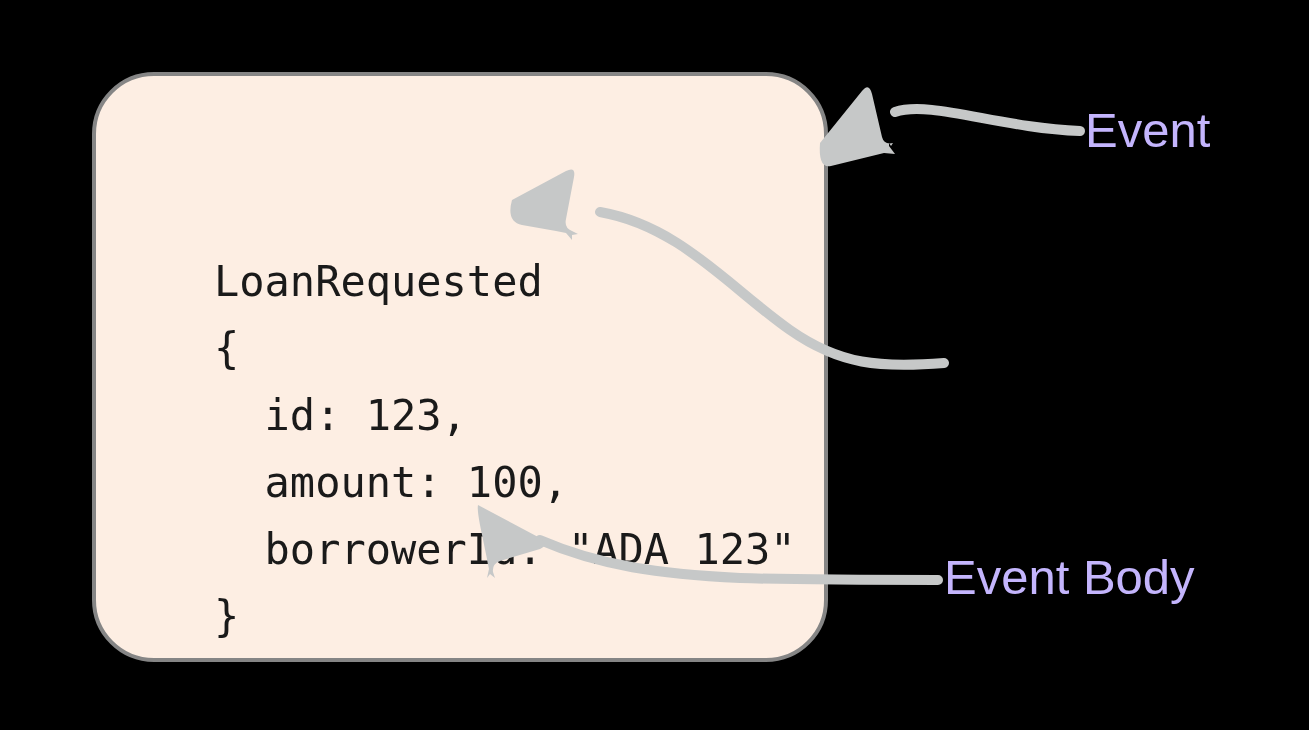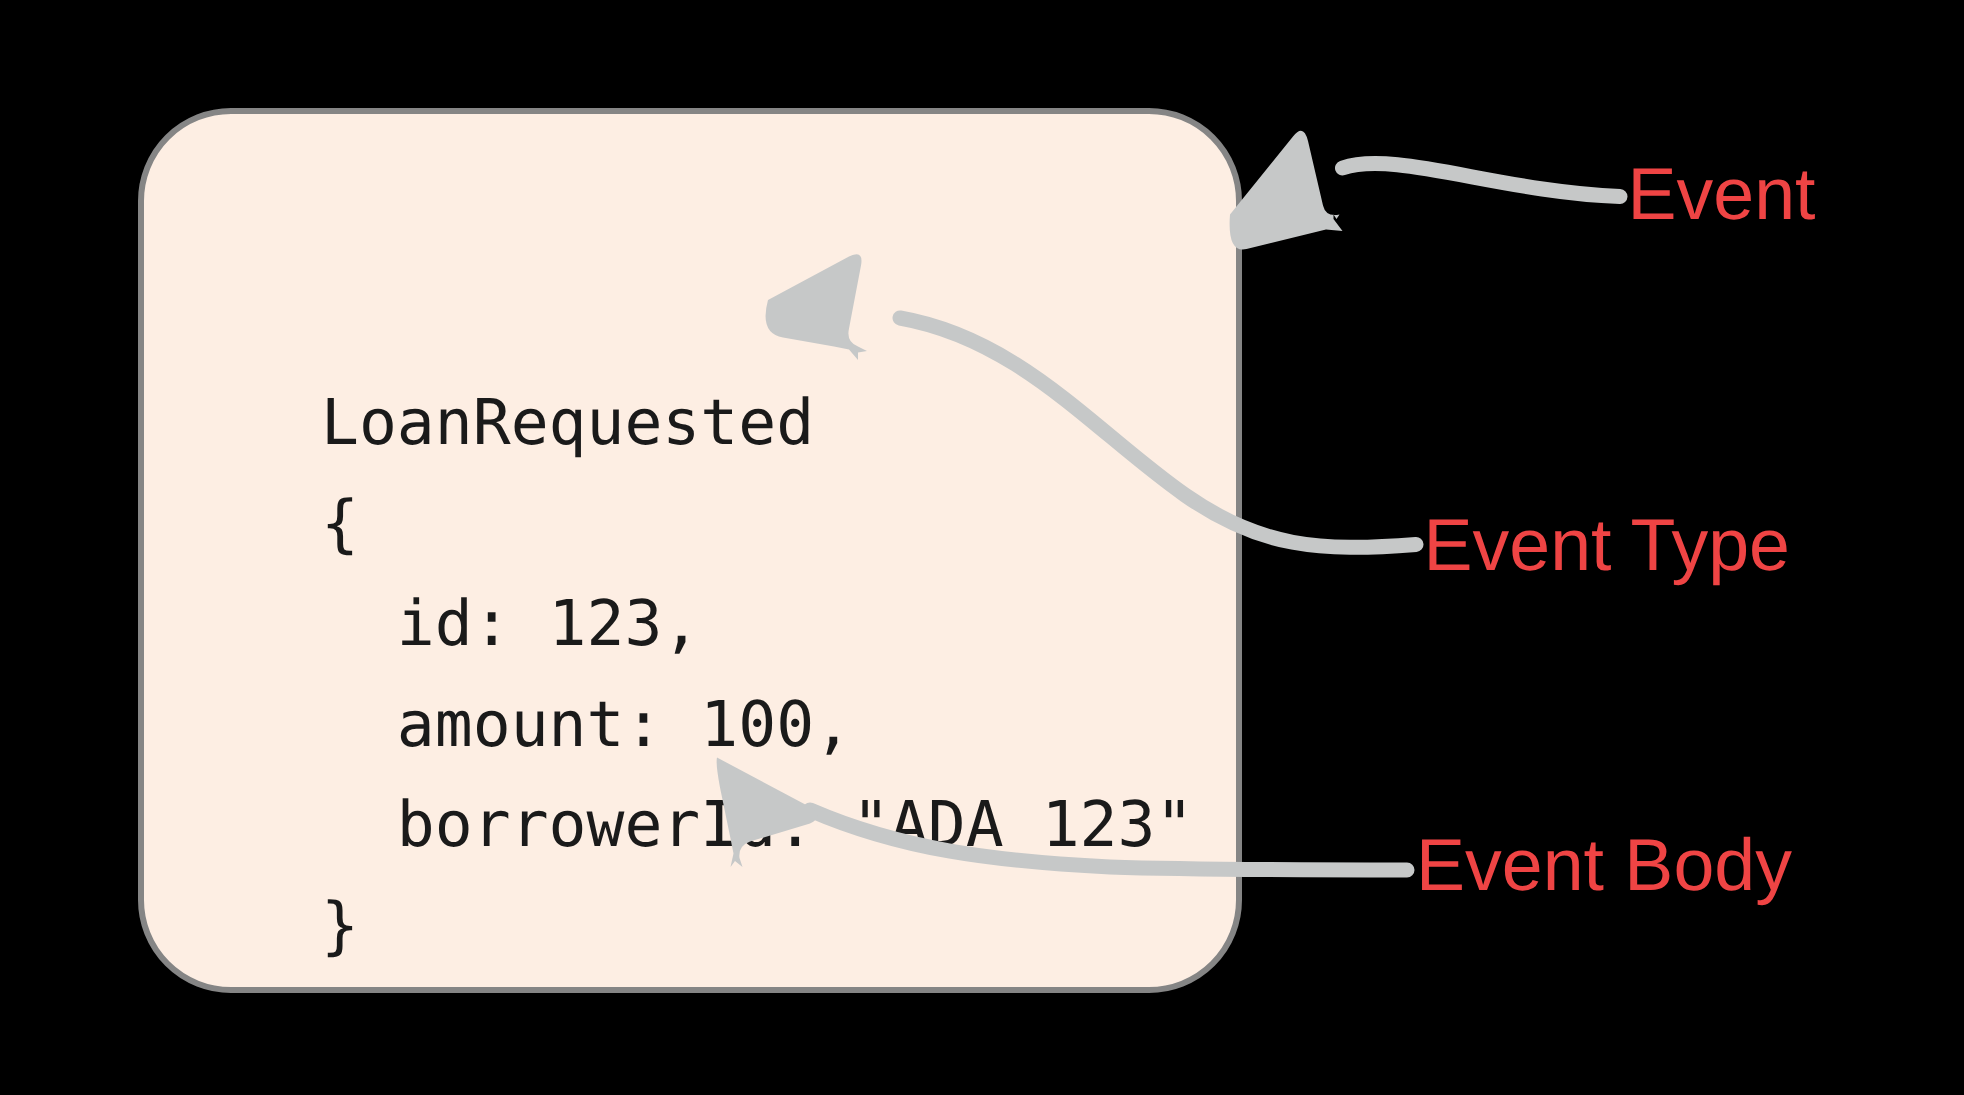--- a/index.html
+++ b/index.html
@@ -58,21 +58,21 @@
     height: 730px;
     pointer-events: none;
   }
 
   
   .annotation-label {
     position: absolute;
     font-family: "Liberation Sans", sans-serif;
     font-size: 49px;
     font-weight: 400;
-    color: #ef4444;
+    color: #c4b5fd;
     white-space: nowrap;
     line-height: 1;
   }
   #label-event      { left: 1085px; top: 106px; }
   #label-event-type { left: 949px;  top: 340px; }
   #label-event-body { left: 944px;  top: 553px; }
 </style>
 </head>
 <body>
 
@@ -110,17 +110,16 @@
                C 660 574 600 566 540 540" fill="none" stroke="#C6C8C8" stroke-width="10" stroke-linecap="round"></path>
       <path d="M 478 505 L 540 538 Q 550 544 540 549 L 500 561
                Q 492 564 493 572 L 495 578 L 490 574
                L 487 578 L 489 569 L 487 559
                L 480 525 Q 477 509 478 505 Z" fill="#C6C8C8"></path>
     </g>
   </svg>
 
   <div class="annotation-label" id="label-event">Event</div>
 
-  <div class="annotation-label" id="label-event-type">Event Type</div>
 
   <div class="annotation-label" id="label-event-body">Event Body</div>
 
 </div>
 
 </body></html>

